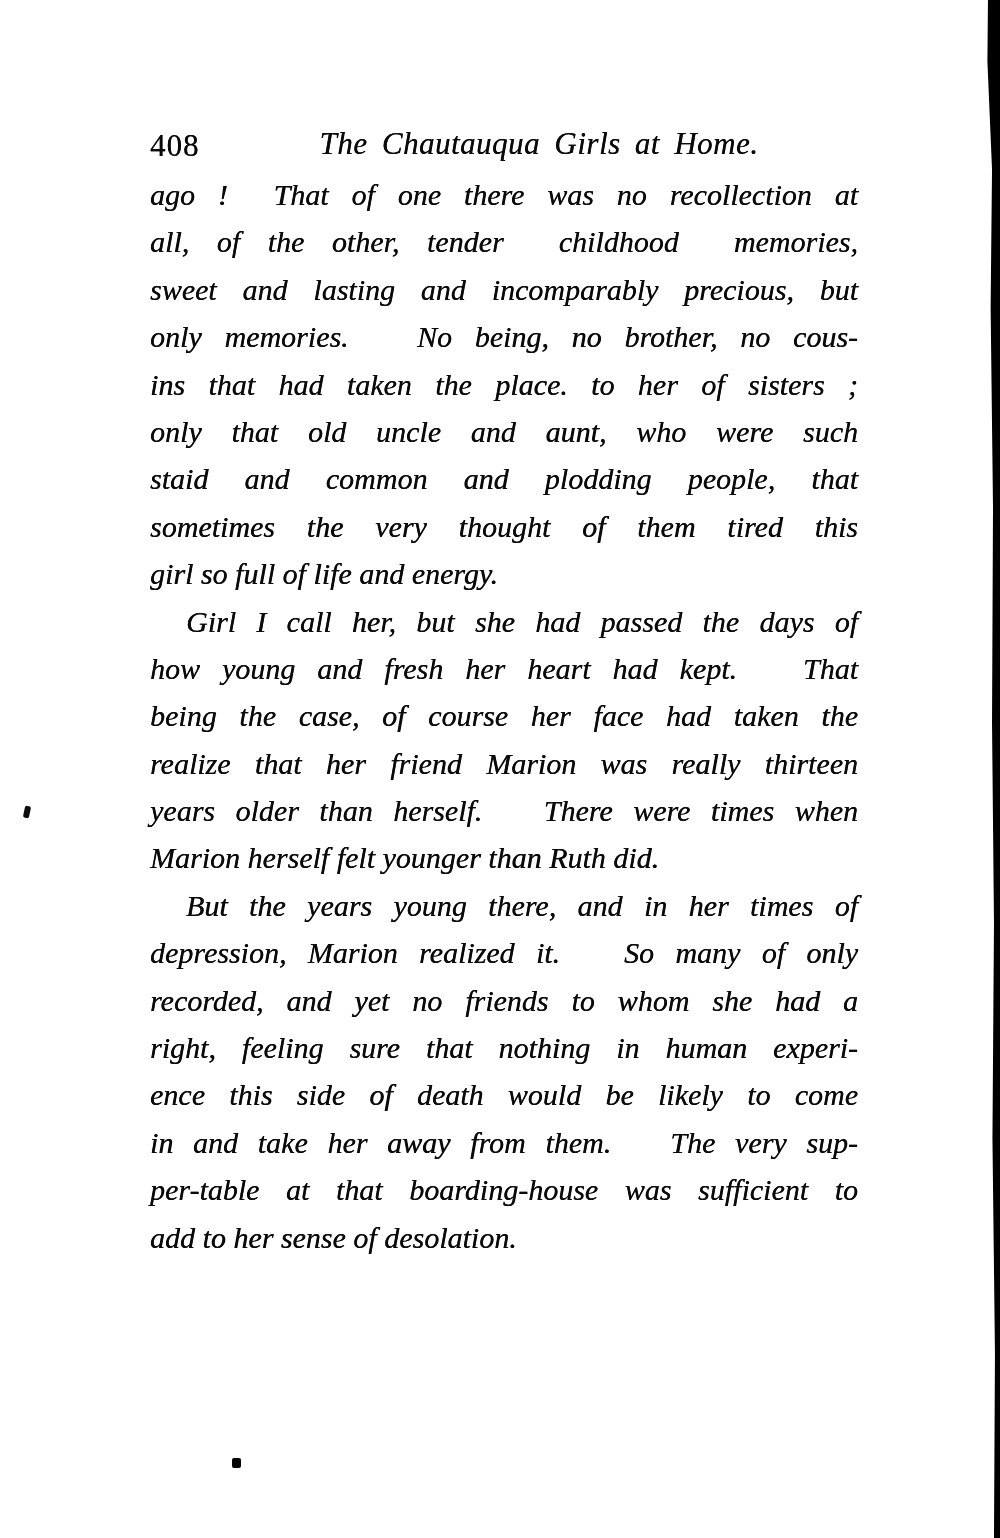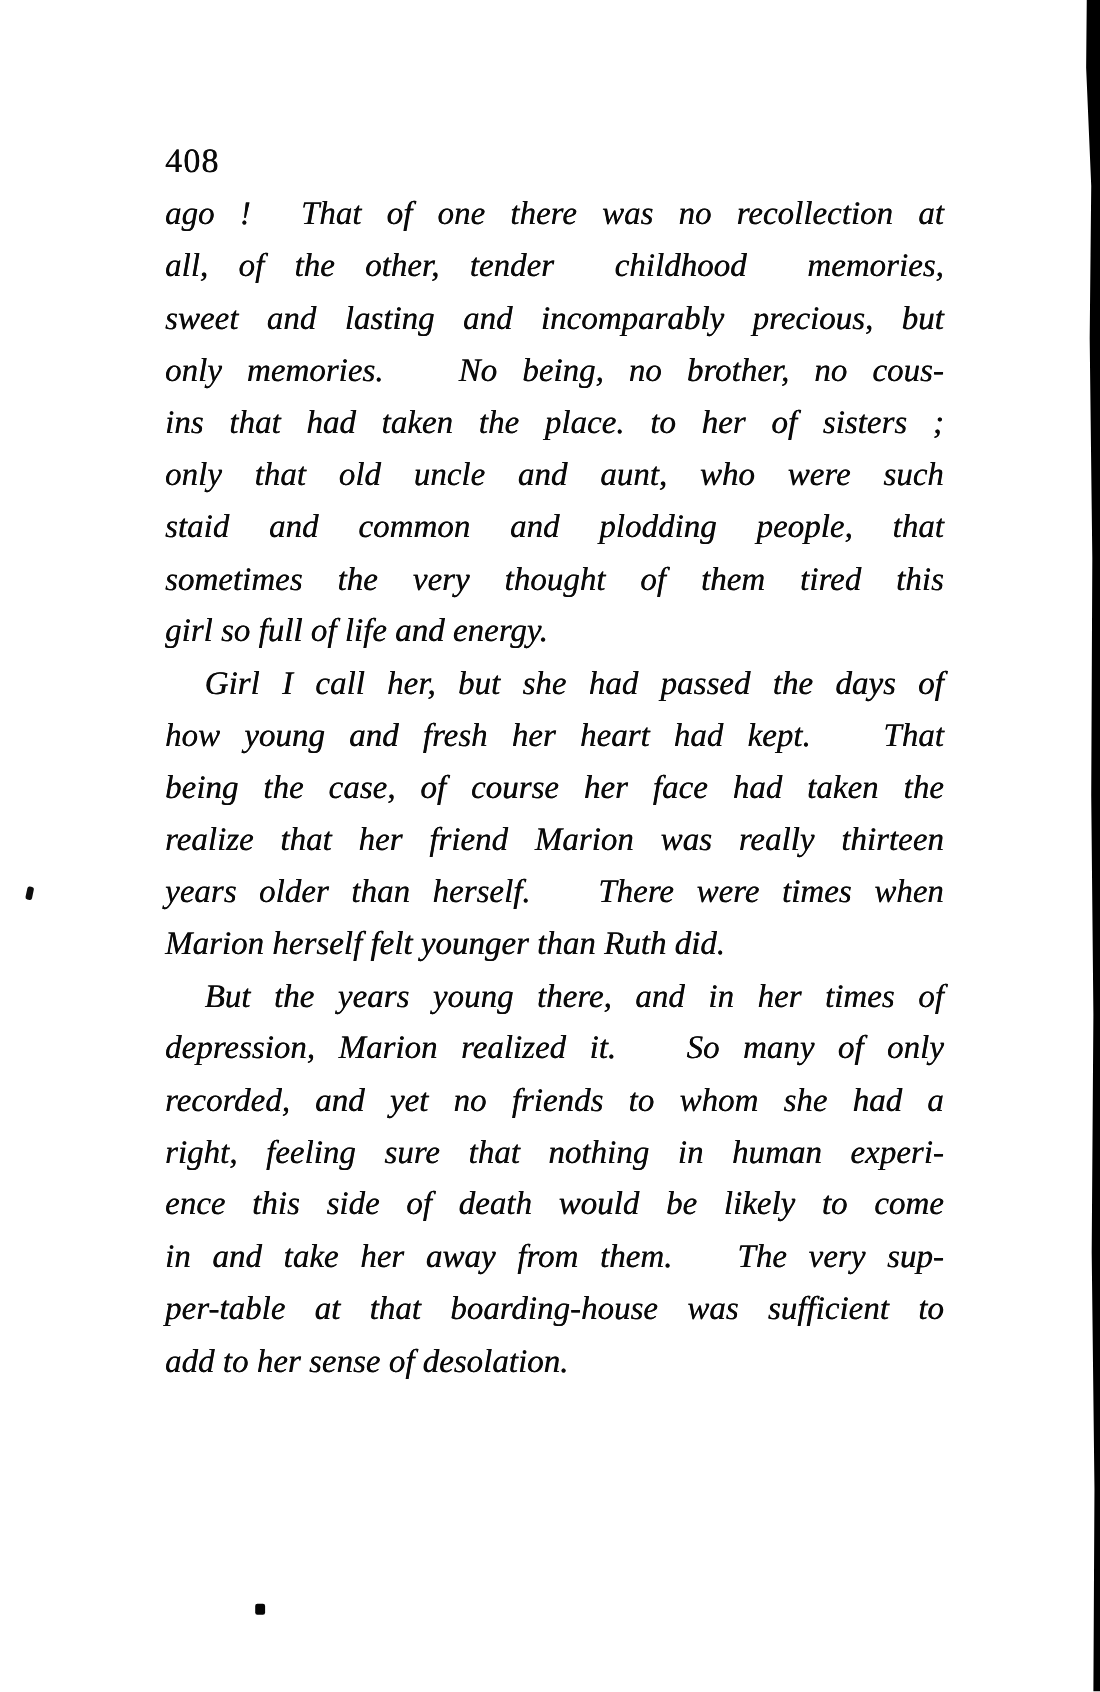--- a/index.html
+++ b/index.html
@@ -69,20 +69,21 @@
     border-radius: 2px;
   }
 </style>
 </head>
 <body>
 
 <div class="page">
 
   <div class="header">
     <span class="page-number">408</span>
+    <span class="running-title">The Chautauqua Girls at Home.</span>
   </div>
 
   <div class="body-text">
     <div class="line">ago !  That of one there was no recollection at</div>
     <div class="line">all, of the other, tender  childhood  memories,</div>
     <div class="line">sweet and lasting and incomparably precious, but</div>
     <div class="line">only memories.   No being, no brother, no cous-</div>
     <div class="line">ins that had taken the place. to her of sisters ;</div>
     <div class="line">only that old uncle and aunt, who were such</div>
     <div class="line">staid and common and plodding people, that</div>

